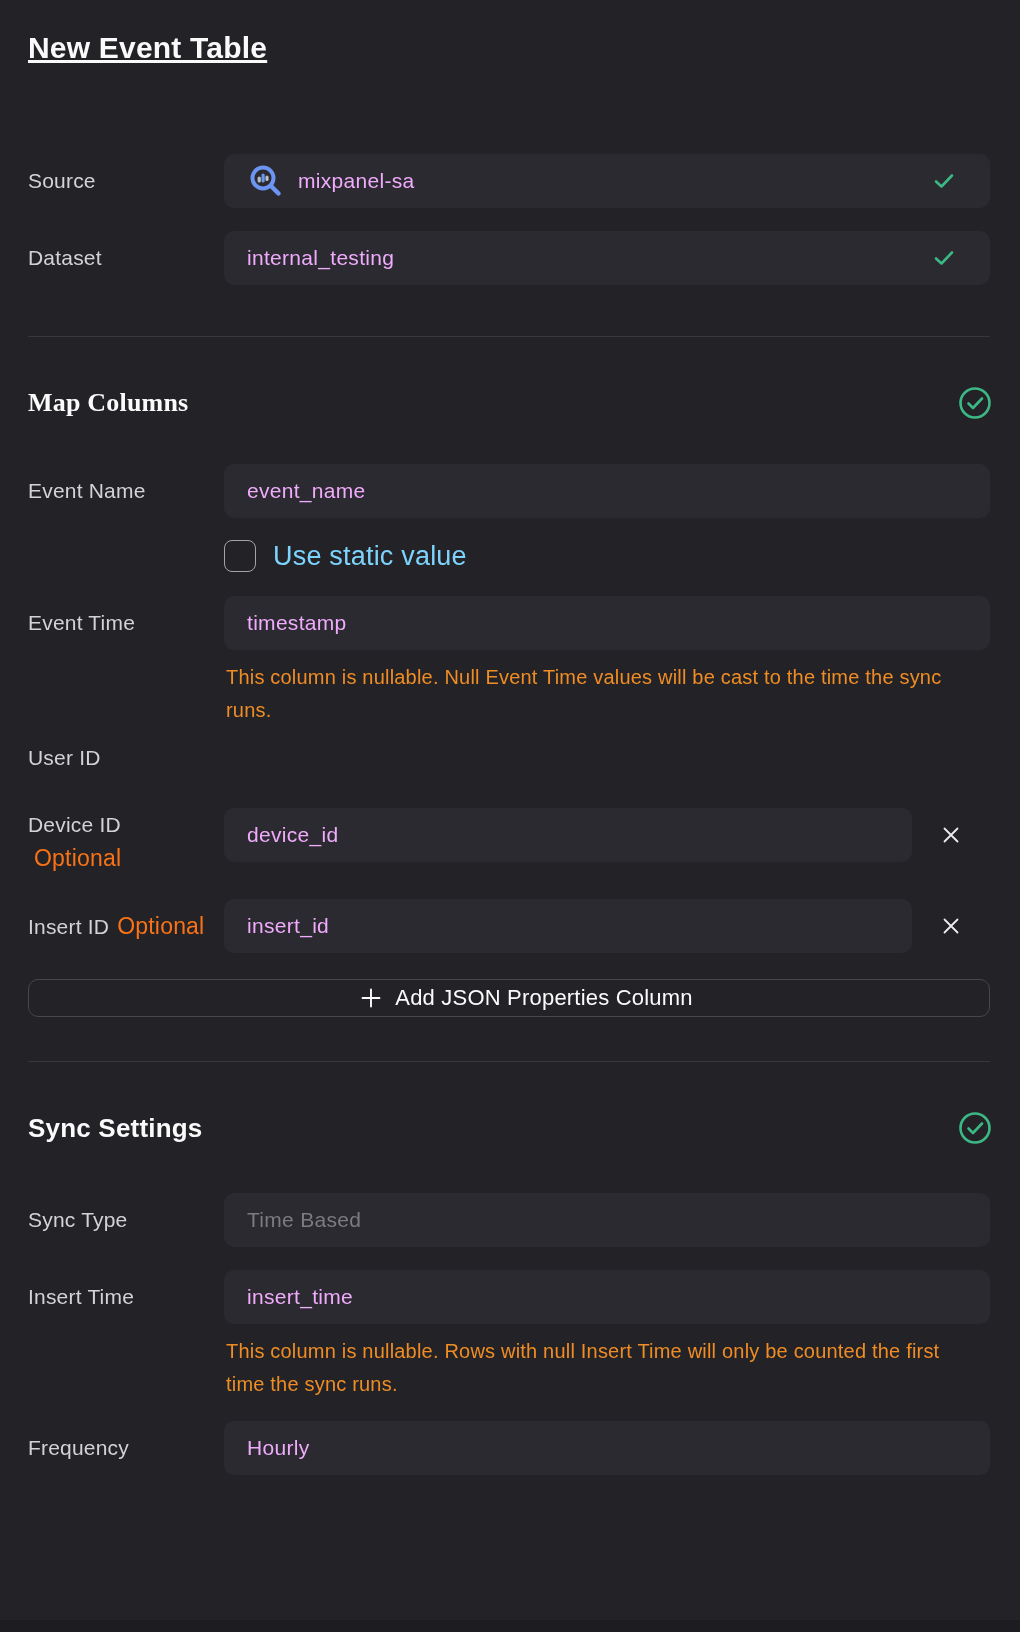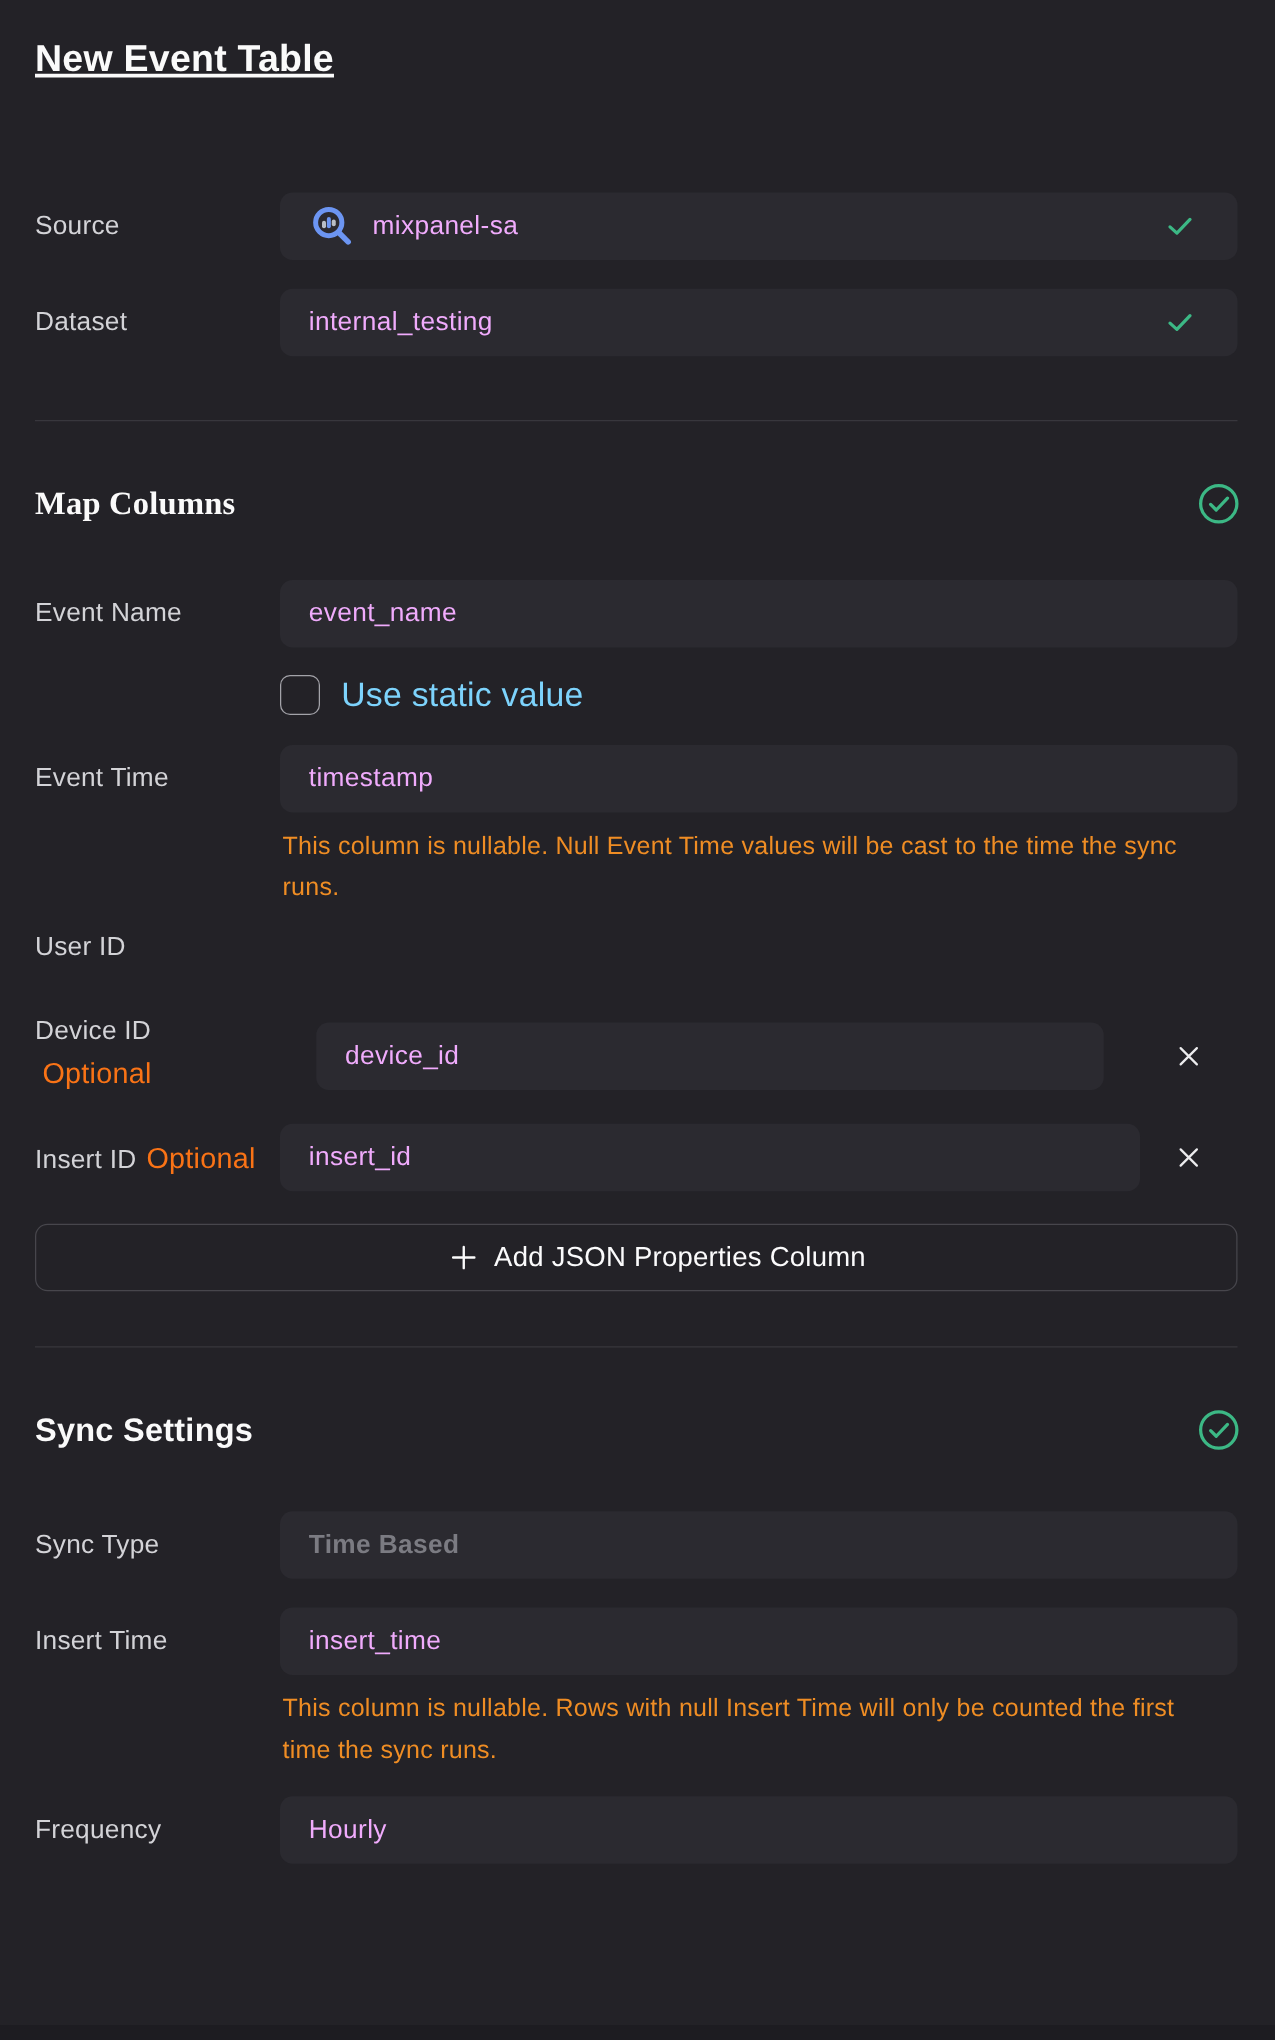--- a/index.html
+++ b/index.html
@@ -42,21 +42,21 @@
     display: flex;
     align-items: center;
     padding-left: 23px;
   }
   .field .value {
     font-size: 21px;
     font-weight: 400;
     color: #f0abfc;
     letter-spacing: 0.3px;
   }
-  .field.disabled .value { color: #7b7b82; font-weight: 700; }
+  .field.disabled .value { color: #7b7b82; font-weight: 400; }
   .field.with-icon { padding-left: 24px; }
   .field.with-icon .value { margin-left: 14px; }
   .valid-check {
     position: absolute;
     right: 36px;
     top: 50%;
     transform: translateY(-50%);
     width: 20px; height: 16px;
     display: flex; align-items: center;
   }
@@ -121,36 +121,36 @@
   .warning-block {
     margin-top: 11px;
     margin-left: 196px;
     padding-left: 2px;
     font-size: 20px;
     line-height: 33px;
     color: #ef8d24;
     letter-spacing: 0.2px;
   }
   .row-user-id { margin-top: 19px; }
-  .row-device-id { margin-top: 27px; align-items: flex-end; gap: 29px; }
+  .row-device-id { margin-top: 27px; align-items: center; }
   .row-device-id .label-col { padding-top: 16px; }
   .optional-tag {
     font-size: 23px;
     color: #f97316;
     letter-spacing: 0.2px;
   }
   .optional-below { display: block; margin-top: 8px; margin-left: 6px; }
   .row-insert-id { margin-top: 27px; }
   .inline-label { display: flex; align-items: baseline; }
   .inline-label .optional-tag { margin-left: 8px; }
 
   .add-json-btn {
     margin-top: 26px;
     width: 100%;
-    height: 54px;
+    height: 38px;
     background: transparent;
     border: 1px solid #47464c;
     border-radius: 10px;
     display: flex;
     align-items: center;
     justify-content: center;
     cursor: pointer;
     color: #fbfbfc;
     padding-left: 35px;
   }

